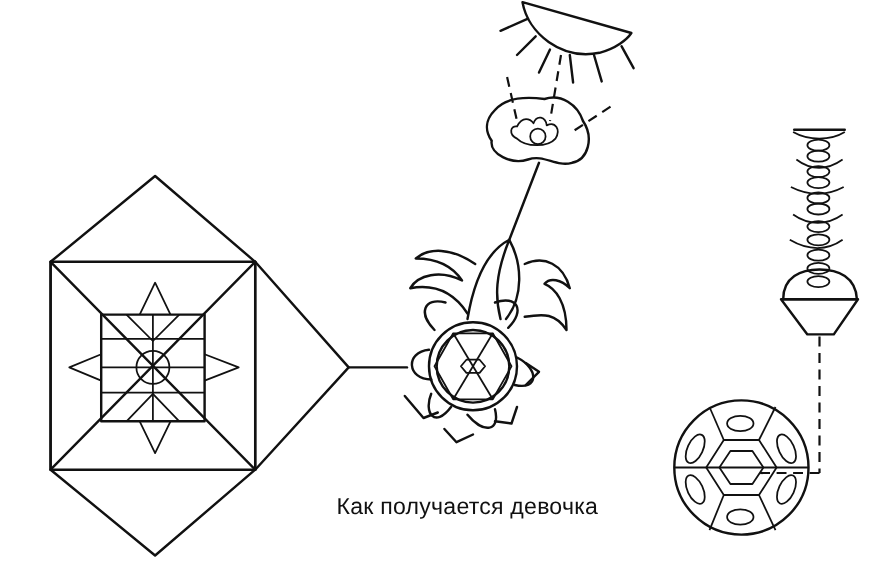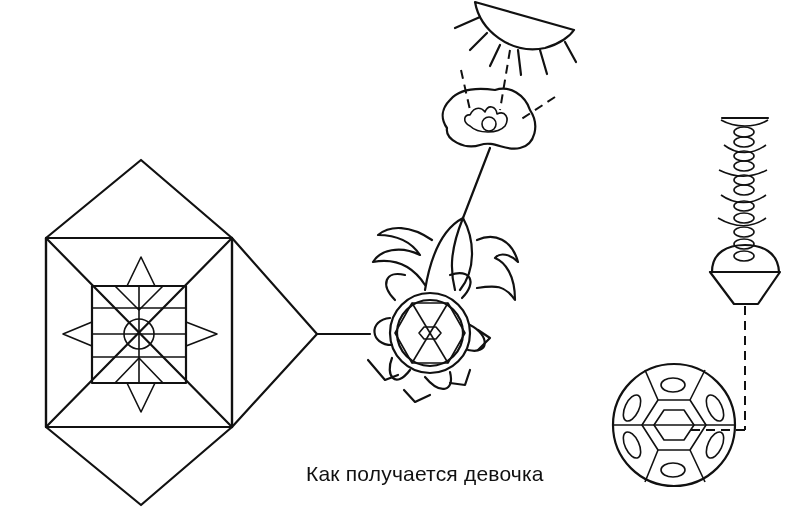--- a/index.html
+++ b/index.html
@@ -1,18 +1,18 @@
 <!DOCTYPE html>
 <html><head>
 <meta charset="utf-8">
 <style>
   html,body{margin:0;padding:0;background:#ffffff;}
   body{width:800px;height:528px;overflow:hidden;position:relative;font-family:"Liberation Sans",sans-serif;}
   svg{position:absolute;left:0;top:0;}
-  .caption{position:absolute;left:306px;top:462px;font-size:21px;color:#111;letter-spacing:0.2px;white-space:nowrap;}
+  .caption{position:absolute;left:306px;top:449px;font-size:21px;color:#111;letter-spacing:0.2px;white-space:nowrap;}
   .ln{stroke:#111;stroke-width:2.2;fill:none;stroke-linejoin:round;stroke-linecap:round;}
   .thin{stroke:#111;stroke-width:1.6;fill:none;stroke-linejoin:round;}
   .dash{stroke:#111;stroke-width:2;fill:none;stroke-dasharray:9 6;}
 </style>
 </head>
 <body>
 
 <svg width="800" height="528" viewBox="0 0 800 528">
 
   <g>

